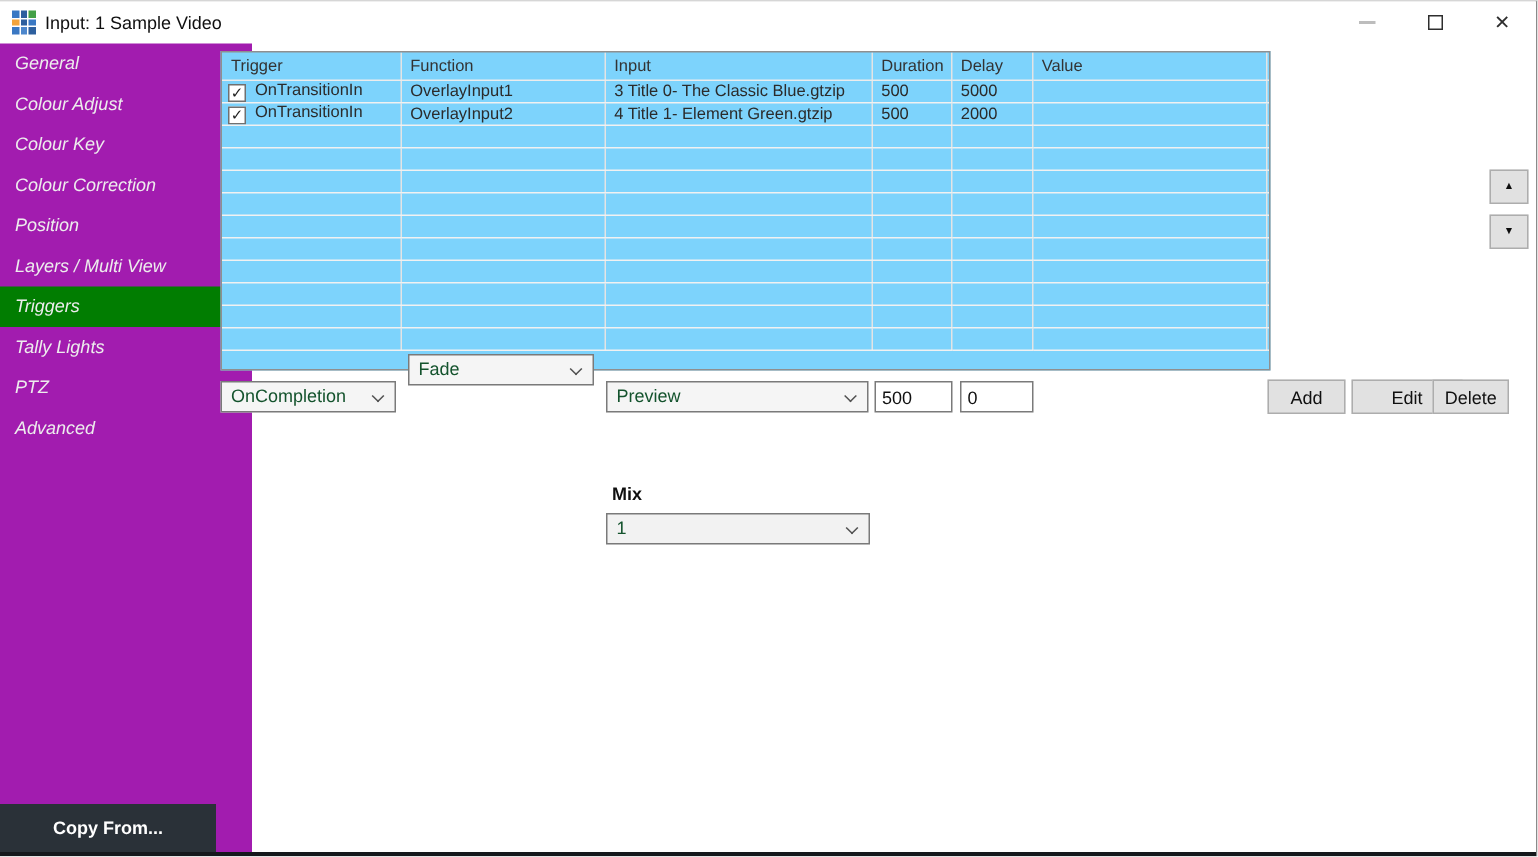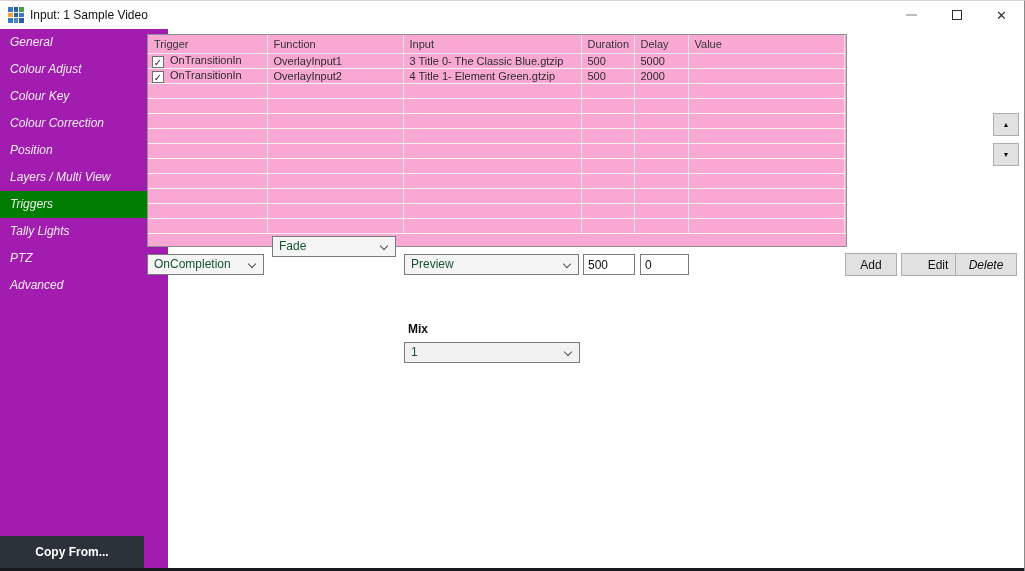--- a/index.html
+++ b/index.html
@@ -22,21 +22,21 @@
   
   .sidebar { position:absolute; left:0; top:28px; width:168px; height:540px; background:#a21caf;font-style:italic; }
   .side-item { height:27px; line-height:27px; padding-left:10px; font-size:12px; color:#ededed; white-space:nowrap; cursor:default; }
   .side-item.selected { background:#017d01; }
   .copy-from { position:absolute; left:0; top:535px; width:144px; height:32px; background:#2a3138;
                color:#fff; font-size:12px; font-weight:bold; display:flex; align-items:center; justify-content:center; }
   .bottom-bar { position:absolute; left:0; bottom:0; width:1025px; height:3px; background:#15181c; }
 
   
   .table-wrap { position:absolute; left:147px; top:33px; width:700px; height:213px;
-                border:1px solid #8f8f8f; background:#f9a8d4; overflow:hidden; }
+                border:1px solid #8f8f8f; background:#7dd3fc; overflow:hidden; }
   table { border-collapse:collapse; table-layout:fixed; width:820px; font-size:11px; color:#2b2b2b; }
   col.c0{width:119px} col.c1{width:136px} col.c2{width:178px} col.c3{width:53px}
   col.c4{width:54px}  col.c5{width:156px} col.c6{width:48px}  col.c7{width:76px}
   th { height:18px; font-weight:normal; text-align:left; padding:0 0 0 6px; color:#333;
        border-right:1px solid #e4e4e4; border-bottom:1px solid #ececec; white-space:nowrap; overflow:hidden; }
   td { height:15px; padding:0 0 0 6px; border-right:1px solid #e4e4e4; border-bottom:1px solid #f1f1f1;
        white-space:nowrap; overflow:hidden; }
   th:last-child, td:last-child { border-right:none; }
   td.cb-cell { padding-left:4px; }
   .cb { display:inline-block; width:12px; height:12px; border:1px solid #707070; background:#fff;
@@ -59,21 +59,21 @@
   .combo.func    { left:272px; top:235px; width:124px; }
   .combo.inputc  { left:404px; top:253px; width:175px; }
   .txt { position:absolute; top:253px; height:21px; border:1px solid #7a7a7a; background:#fff;
          font-size:12px; padding:0 4px; font-family:inherit; color:#101010; }
   .txt.duration { left:583px; width:52px; }
   .txt.delay    { left:640px; width:49px; }
   .push { position:absolute; top:252px; height:23px; background:#e1e1e1; border:1px solid #adadad;
           font-size:12px; color:#101010; display:flex; align-items:center; justify-content:center; }
   .push.add { left:845px; width:52px; }
   .push.edit { left:901px; width:74px; }
-  .push.del { left:955px; width:62px;font-style:italic; }
+  .push.del { left:955px; width:51px; }
 
   
   .mix-label { position:absolute; left:408px; top:321px; font-size:12px; font-weight:bold; color:#101010; }
   .combo.mix { left:404px; top:341px; width:176px; background:#f2f2f2; }
 </style>
 </head>
 <body>
 
 <div id="window">
 

